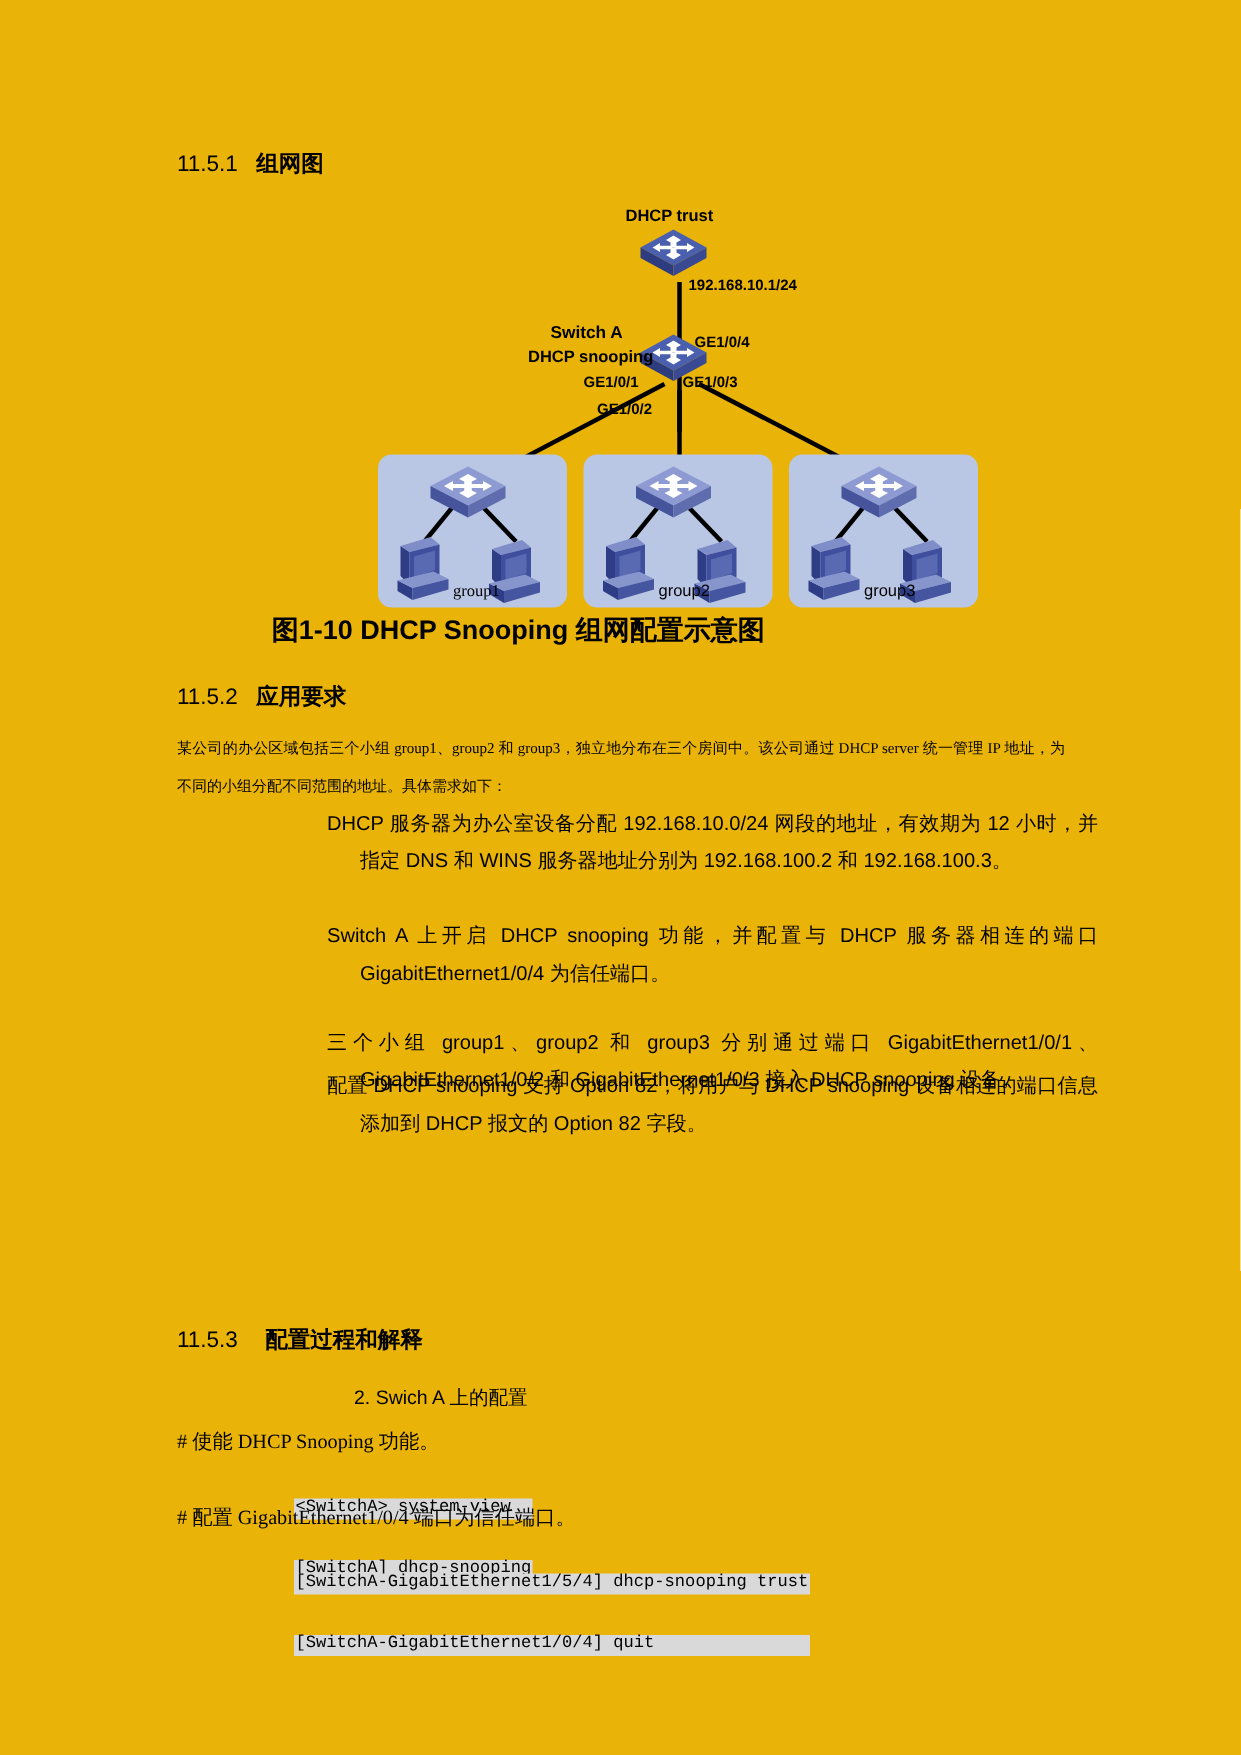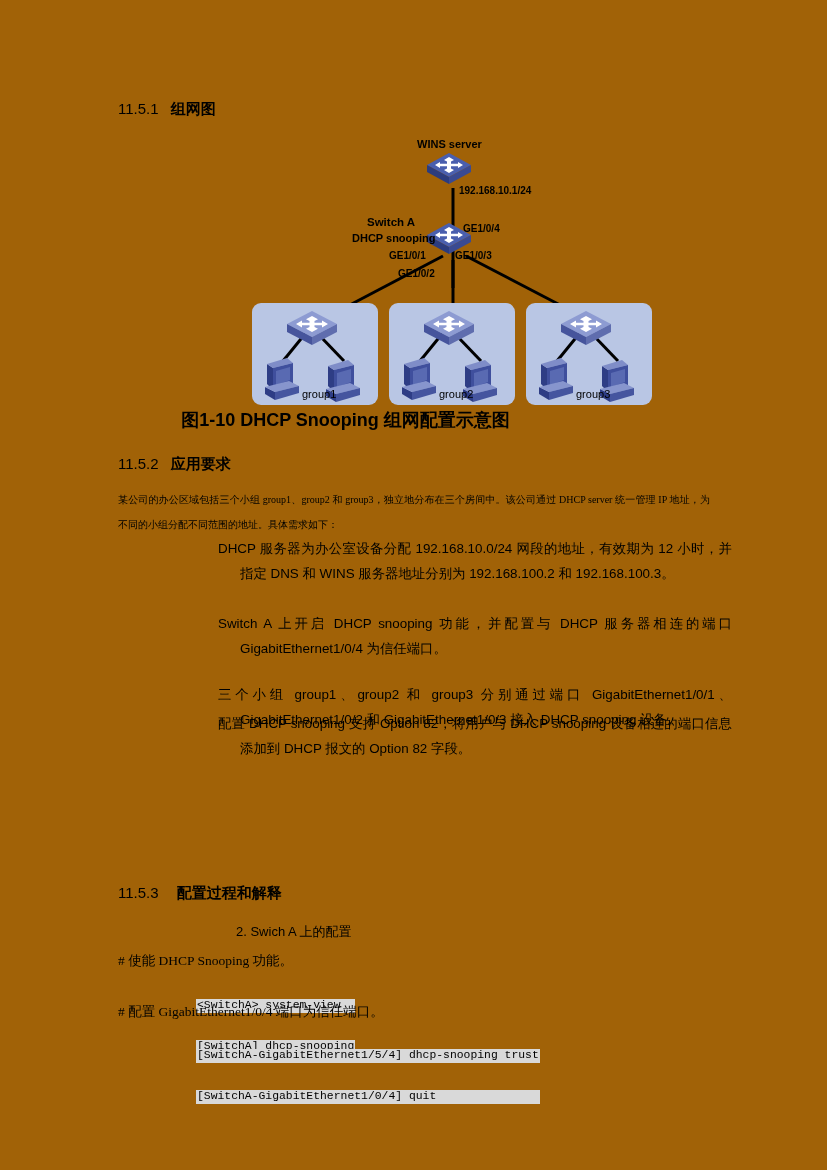--- a/index.html
+++ b/index.html
@@ -8,21 +8,21 @@
     background: #ffffff;
   }
   body {
     font-family: "Liberation Serif", "DejaVu Serif", serif;
     color: #000000;
   }
   .page {
     position: relative;
     width: 827px;
     height: 1170px;
-    background: #a16207;
+    background: #eab308;
     overflow: hidden;
     box-sizing: border-box;
   }
 
   
   .h-sec {
     position: absolute;
     font-family: "Liberation Sans", "DejaVu Sans", sans-serif;
     font-size: 15px;
     color: #000;
@@ -239,30 +239,30 @@
           <use href="#pc-ico"></use>
         </g>
       <g transform="translate(537,226)">
           <use href="#pc-ico"></use>
         </g>
       <g transform="translate(598,228)">
           <use href="#pc-ico"></use>
         </g>
     </svg>
 
-    <div class="dlabel bold" style="left:417px; top:10px;">WINS server</div>
+    <div class="dlabel bold" style="left:417px; top:10px;">DHCP trust</div>
     <div class="dlabel" style="left:459px; top:57px; font-weight:bold;">192.168.10.1/24</div>
     <div class="dlabel big" style="left:367px; top:88px;">Switch A</div>
     <div class="dlabel bold" style="left:352px; top:104px;">DHCP snooping</div>
     <div class="dlabel" style="left:463px; top:95px; font-weight:bold;">GE1/0/4</div>
     <div class="dlabel" style="left:389px; top:122px; font-weight:bold;">GE1/0/1</div>
     <div class="dlabel" style="left:398px; top:140px; font-weight:bold;">GE1/0/2</div>
     <div class="dlabel" style="left:455px; top:122px; font-weight:bold;">GE1/0/3</div>
 
-    <div class="grp-label" style="left:302px; top:260px;">group1</div>
+    <div class="grp-label" style="left:302px; top:260px;font-family:Liberation Serif, serif;">group1</div>
     <div class="grp-label" style="left:439px; top:260px;">group2</div>
     <div class="grp-label" style="left:576px; top:260px;">group3</div>
   </div>
 
   <div class="fig-caption">图1-10  DHCP Snooping 组网配置示意图</div>
 
   <div class="h-sec" style="left:118px; top:455px;">
     <span class="num">11.5.2</span>
     <span style="display:inline-block;width:8px"></span><span class="txt">应用要求</span>
   </div>

